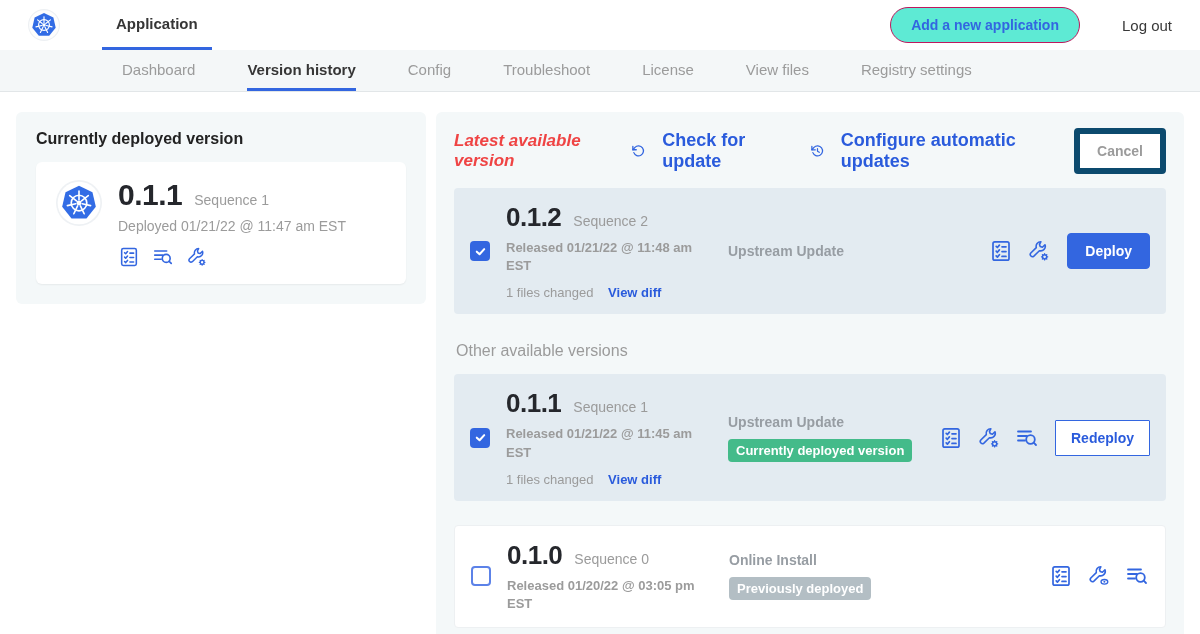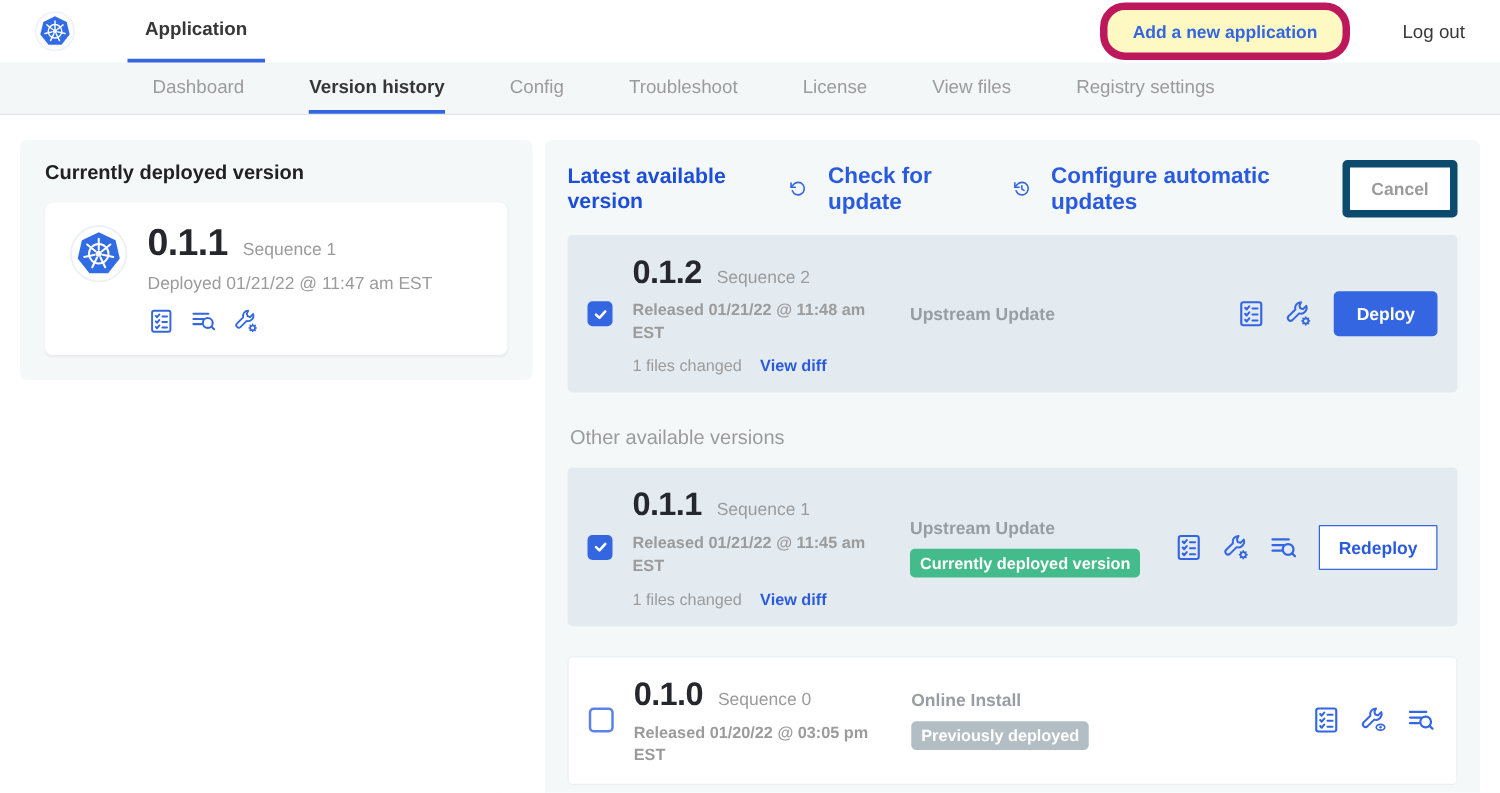--- a/index.html
+++ b/index.html
@@ -6,21 +6,21 @@
   html,body { width:1200px; height:634px; overflow:hidden; background:#fff;
     font-family:"Liberation Sans","DejaVu Sans",sans-serif; }
 
   
   .topnav { height:50px; display:flex; align-items:stretch; padding:0 28px; background:#fff; }
   .logo-wrap { align-self:center; margin-right:42px; width:32px; height:32px; }
   .nav-tab { display:flex; align-items:center; padding:0 14px; margin-right:22px;
     font-size:15px; font-weight:bold; color:#363636; border-bottom:3px solid transparent; cursor:pointer; }
   .nav-tab.active { border-bottom-color:#3366e0; }
   .topnav-spacer { flex:1; }
-  .add-app-btn { align-self:center; background:#fef9c3; border:6px solid #be185d; color:#3366e0;
+  .add-app-btn { align-self:center; background:#5eead4; border:1px solid #be185d; color:#3366e0;
     font-weight:bold; font-size:14px; padding:9px 20px; border-radius:20px; cursor:pointer;
     font-family:inherit; }
   .logout { align-self:center; margin-left:42px; font-size:15px; color:#383838; cursor:pointer; }
 
   
   .subnav { height:42px; background:#f4f7f8; border-bottom:1px solid #e2e6e8;
     display:flex; padding-left:122px; gap:52px; }
   .subnav-item { display:flex; align-items:center; font-size:15px; color:#9b9b9b;
     border-bottom:3px solid transparent; cursor:pointer; }
   .subnav-item.active { color:#363636; font-weight:bold; border-bottom-color:#3366e0; }
@@ -37,21 +37,21 @@
     display:flex; gap:16px; box-shadow:0 1px 2px rgba(0,0,0,.06); }
   .k8s-logo-card { width:46px; height:46px; flex:none; margin-top:2px; }
   .v-line { display:flex; align-items:baseline; gap:12px; }
   .v-big { font-size:30px; font-weight:800; color:#25272c; letter-spacing:-.5px; }
   .v-seq { font-size:14px; color:#9b9b9b; }
   .deployed-at { font-size:14px; color:#9b9b9b; margin-top:6px; }
   .icon-row { display:flex; gap:12px; margin-top:12px; }
 
   
   .panel-header { display:flex; align-items:center; margin-bottom:14px; }
-  .panel-title { font-size:17px; font-weight:bold; color:#1d4ed8; margin-right:16px; }
+  .panel-title { font-size:17px; font-weight:bold; color:#ef4444; margin-right:16px;font-style:italic; }
   .link-action { display:flex; align-items:center; gap:16px; color:#2a5bdc; font-weight:bold;
     font-size:18px; margin-right:26px; cursor:pointer; }
   .cancel-btn { margin-left:auto; background:#fff; border:6px solid #0c4a6e; color:#9b9b9b;
     font-weight:bold; font-size:14px; padding:9px 17px; border-radius:4px; cursor:pointer; font-family:inherit;text-align:right; }
   .primary-btn { margin-left:10px; background:#3366e0; border:1px solid #3366e0; color:#fff;
     font-weight:bold; font-size:14px; padding:9px 17px; border-radius:4px; cursor:pointer; font-family:inherit; }
   .outline-btn { background:#fff; border:1px solid #3366e0; color:#2a5bdc; font-weight:bold;
     font-size:14px; padding:9px 15px; border-radius:1px; cursor:pointer; font-family:inherit; }
 
   

